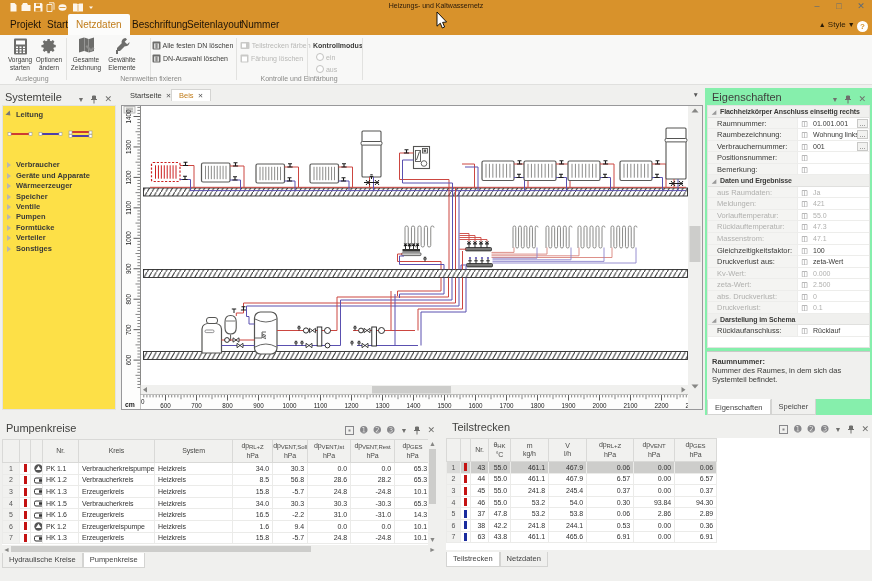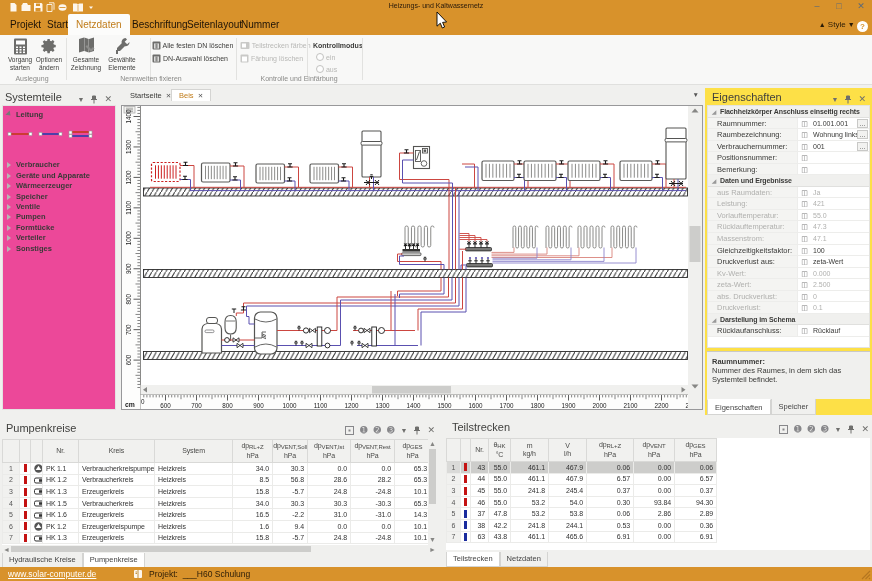--- a/index.html
+++ b/index.html
@@ -23,30 +23,30 @@
 .rsmall{position:absolute;font-size:7px;color:#3c3c3a;height:11px;line-height:11px;white-space:nowrap}
 .rsmall.dis{color:#b8b8b6}
 .rsmall svg{vertical-align:-2px}
 .rbig{font-size:6.5px;width:32px;line-height:7.5px}
 .radio{display:inline-block;width:8px;height:8px;border-radius:50%;border:1px solid #c2c2c0;background:#fdfdfd;vertical-align:-1px}
 
 .ptitle{font-size:11px;color:#3f3f3d}
 .picons{position:absolute;display:flex;gap:6px;color:#6f6f6d;font-size:9px;align-items:center}
 
 #sys{left:0;top:88px;width:118px;height:322px;background:#f0f0ee}
-#sysbody{position:absolute;left:2px;top:17px;width:114px;height:305px;background:#ec4899;border:1px solid #e3e3e1}
+#sysbody{position:absolute;left:2px;top:17px;width:114px;height:305px;background:#fde047;border:1px solid #e3e3e1}
 .titem{position:relative;font-size:7.5px;font-weight:700;color:#3a3a38;height:10.4px;line-height:10.4px;padding-left:13px}
 .titem .tri{position:absolute;left:4px;top:2px;width:0;height:0;border-left:4px solid #b7b7b5;border-top:3px solid transparent;border-bottom:3px solid transparent}
 
 #doctabs{left:121px;top:88px;width:582px;height:16px}
 .dtab{position:absolute;top:1px;height:12px;line-height:12px;font-size:7.5px;color:#3a3a38;padding:0 7px;background:#e9e9e7;border:1px solid #d4d4d2;border-bottom:none}
 .dtab.sel{background:#fff;color:#c07c1a}
 #draw{left:121px;top:105px;width:582px;height:305px;background:#fff;border:1px solid #98989a}
 
-#props{left:705px;top:88px;width:167px;height:327px;background:#fde047}
+#props{left:705px;top:88px;width:167px;height:327px;background:#86efac}
 #propsbody{position:absolute;left:2px;top:17px;width:163px;height:243px;background:#fff;border:1px solid #e3e3e1;overflow:hidden}
 .prow{position:relative;height:11.55px;line-height:11.55px;font-size:7.5px;color:#3a3a38;border-bottom:1px solid #ededeb;display:flex}
 .prow .lbl{width:90px;padding-left:9px;background:#f4f4f2;border-right:1px solid #ededeb;overflow:hidden;white-space:nowrap}
 .prow .fl{width:13px;color:#777;font-size:7px;text-align:center}
 .prow .val{flex:1;padding-left:2px;padding-right:13px;font-size:7px;white-space:nowrap;overflow:hidden}
 .prow.gray .lbl,.prow.gray .val{color:#b0b0ae}
 .prow.sect{background:#f0f0ee;font-weight:700;font-size:7px;letter-spacing:-0.1px;padding-left:4px;display:block;border-bottom:1px solid #e0e0de}
 .prow.sect .st{color:#999;font-size:5.5px;margin-right:2px}
 .pbtn{position:absolute;right:1px;top:1px;width:11px;height:9px;background:#f2f2f0;border:1px solid #c9c9c7;font-size:7px;line-height:7px;text-align:center;color:#555}
 #propinfo{position:absolute;left:2px;top:263px;width:163px;height:48px;background:#f0f0ee;border-top:1px solid #c9c9c7;font-size:7.5px;color:#3a3a38;padding:5px 5px;line-height:9px}
@@ -827,21 +827,21 @@
           <span class="fl">◫</span>
           <span class="val"></span>
         </div>
     <div class="prow sect"><span class="st">◢</span> Daten und Ergebnisse</div>
     <div class="prow gray">
           <span class="lbl">aus Raumdaten:</span>
           <span class="fl">◫</span>
           <span class="val">Ja</span>
         </div>
     <div class="prow gray">
-          <span class="lbl">Leistung:</span>
+          <span class="lbl">Meldungen:</span>
           <span class="fl">◫</span>
           <span class="val">421</span>
         </div>
     <div class="prow gray">
           <span class="lbl">Vorlauftemperatur:</span>
           <span class="fl">◫</span>
           <span class="val">55.0</span>
         </div>
     <div class="prow gray">
           <span class="lbl">Rücklauftemperatur:</span>
@@ -1195,26 +1195,16 @@
             </tr>
   </tbody>
         </table>
   </div>
   <div class="btabs" style="left:2px">
         <div class="btab sel">Teilstrecken</div>
         <div class="btab">Netzdaten</div>
       </div>
 </div>
 
-<div class="abs" id="status">
-  <span style="margin-left:8px;text-decoration:underline">www.solar-computer.de</span>
-  <span style="margin-left:34px"><svg width="10" height="10" viewBox="0 0 10 10" style="vertical-align:-1.5px">
-          <rect x="1" y="1" width="8" height="8" rx="1" fill="#fdf6ec"></rect>
-          <path stroke="#b07818" stroke-width="0.8" d="M5 1v8 M2.5 3h1.5 M2.5 4.5h1.5"></path>
-        </svg></span>
-  <span style="margin-left:4px;color:#2a1c07">Projekt:&nbsp;&nbsp;___H60 Schulung</span><svg class="abs" style="right:1px;top:3px" width="10" height="10" viewBox="0 0 10 10">
-        <path d="M9 1L1 9 M9 4.5L4.5 9 M9 8L8 9" stroke="#b57620" stroke-width="1.1"></path>
-      </svg>
-</div>
 
 <svg class="abs" style="left:433px;top:11px;z-index:50" width="14" height="20" viewBox="0 0 14 20">
       <path d="M4 1 L4 15.2 L7.3 12.2 L9.3 17 L11.6 16 L9.6 11.4 L13.6 11 Z" fill="#fff" stroke="#000" stroke-width="0.9"></path>
     </svg>
 </div>
 </body></html>

